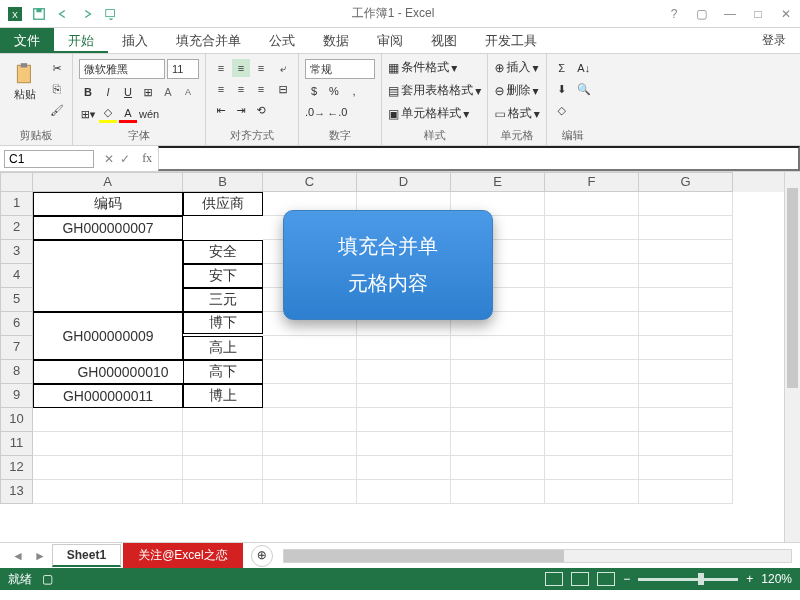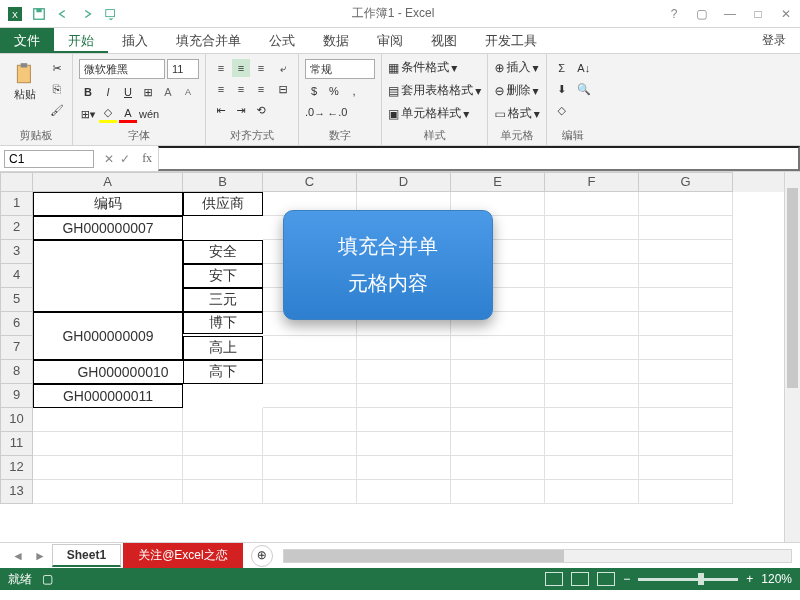--- a/index.html
+++ b/index.html
@@ -330,20 +330,21 @@
       <div class="cell" style="left: 512px; top: 144px; width: 94px; height: 24px;"></div>
       <div class="cell" style="left: 606px; top: 144px; width: 94px; height: 24px;"></div>
       <div class="cell b c" style="left: 0px; top: 168px; width: 180px; height: 24px;">GH000000010</div>
       <div class="cell b c" style="left: 150px; top: 168px; width: 80px; height: 24px;">高下</div>
       <div class="cell" style="left: 230px; top: 168px; width: 94px; height: 24px;"></div>
       <div class="cell" style="left: 324px; top: 168px; width: 94px; height: 24px;"></div>
       <div class="cell" style="left: 418px; top: 168px; width: 94px; height: 24px;"></div>
       <div class="cell" style="left: 512px; top: 168px; width: 94px; height: 24px;"></div>
       <div class="cell" style="left: 606px; top: 168px; width: 94px; height: 24px;"></div>
       <div class="cell b c" style="left: 0px; top: 192px; width: 150px; height: 24px;">GH000000011</div>
+      <div class="cell b c" style="left: 150px; top: 192px; width: 80px; height: 24px;">博上</div>
       <div class="cell" style="left: 230px; top: 192px; width: 94px; height: 24px;"></div>
       <div class="cell" style="left: 324px; top: 192px; width: 94px; height: 24px;"></div>
       <div class="cell" style="left: 418px; top: 192px; width: 94px; height: 24px;"></div>
       <div class="cell" style="left: 512px; top: 192px; width: 94px; height: 24px;"></div>
       <div class="cell" style="left: 606px; top: 192px; width: 94px; height: 24px;"></div>
       <div class="cell" style="left: 0px; top: 216px; width: 150px; height: 24px;"></div>
       <div class="cell" style="left: 150px; top: 216px; width: 80px; height: 24px;"></div>
       <div class="cell" style="left: 230px; top: 216px; width: 94px; height: 24px;"></div>
       <div class="cell" style="left: 324px; top: 216px; width: 94px; height: 24px;"></div>
       <div class="cell" style="left: 418px; top: 216px; width: 94px; height: 24px;"></div>

